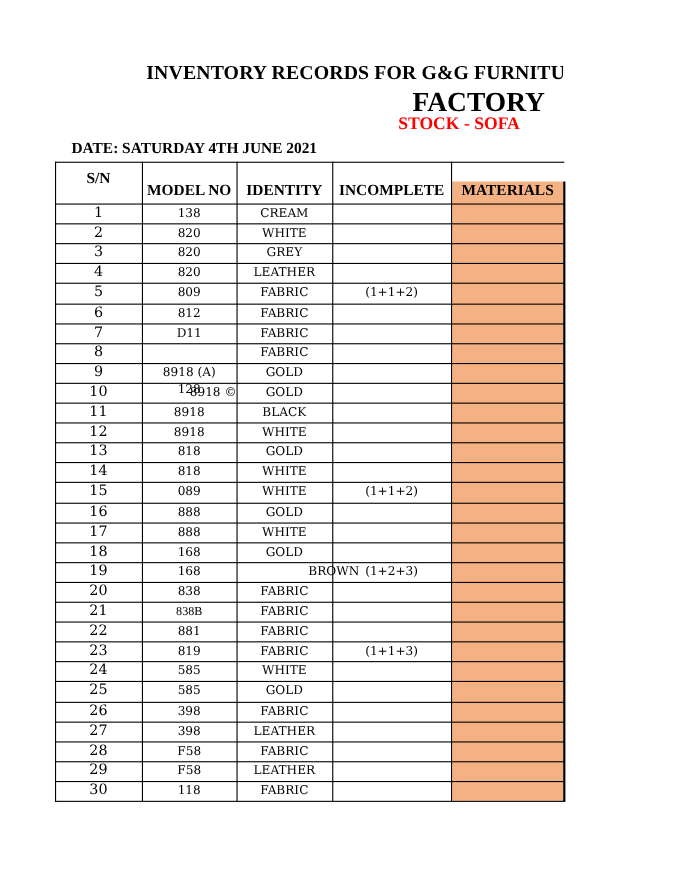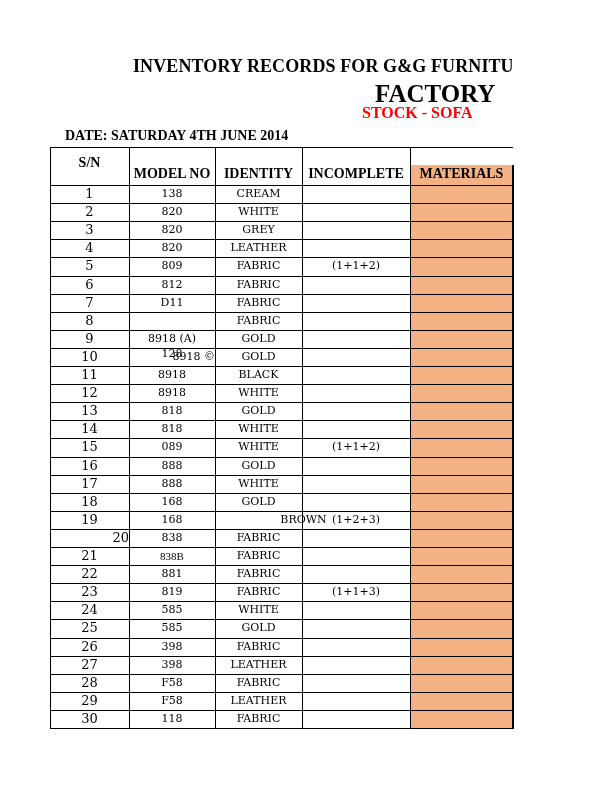--- a/index.html
+++ b/index.html
@@ -15,21 +15,21 @@
   .mat-bg { position:absolute; left:361px; top:18px; width:101px; background:#f4b183; }
   .row-text { position:absolute; font-size:11px; text-align:center; white-space:nowrap; line-height:18px; }
   .sn-text { font-size:13px; }
 </style>
 </head>
 <body>
 
 <div class="title1">INVENTORY RECORDS FOR G&amp;G FURNITURE</div>
 <div class="title2">FACTORY</div>
 <div class="title3">STOCK - SOFA</div>
-<div class="date">DATE: SATURDAY 4TH JUNE 2014</div>
+<div class="date">DATE: SATURDAY 4TH JUNE 2021</div>
 
 <div class="table" id="tbl">
   <div class="mat-bg" id="matbg" style="height: 563px;"></div>
 
   <div class="hdr-text" style="left:0;width:79px;top:8px;">S/N</div>
   <div class="hdr-text" style="left:79px;width:86px;top:19px;">MODEL NO</div>
   <div class="hdr-text" style="left:165px;width:87px;top:19px;">IDENTITY</div>
   <div class="hdr-text" style="left:252px;width:108px;top:19px;">INCOMPLETE</div>
   <div class="hdr-text" style="left:361px;width:101px;top:19px;">MATERIALS</div>
 
@@ -161,21 +161,21 @@
         <div class="row-text" style="left: 360px; width: 102px; top: 345.7px; height: 18.1px;"></div>
       </div>
       <div>
         <div class="row-text sn-text" style="left: 0px; width: 79px; top: 363.8px; height: 18.1px;">19</div>
         <div class="row-text" style="left: 79px; width: 86px; top: 363.8px; height: 18.1px;">168</div>
         <div class="row-text" style="left: 165px; width: 87px; top: 363.8px; height: 18.1px; margin-left: 45px;">BROWN</div>
         <div class="row-text" style="left: 252px; width: 108px; top: 363.8px; height: 18.1px;">(1+2+3)</div>
         <div class="row-text" style="left: 360px; width: 102px; top: 363.8px; height: 18.1px;"></div>
       </div>
       <div>
-        <div class="row-text sn-text" style="left: 0px; width: 79px; top: 381.9px; height: 18.1px; text-align: right;">20</div>
+        <div class="row-text sn-text" style="left: 0px; width: 79px; top: 381.9px; height: 18.1px;">20</div>
         <div class="row-text" style="left: 79px; width: 86px; top: 381.9px; height: 18.1px;">838</div>
         <div class="row-text" style="left: 165px; width: 87px; top: 381.9px; height: 18.1px;">FABRIC</div>
         <div class="row-text" style="left: 252px; width: 108px; top: 381.9px; height: 18.1px;"></div>
         <div class="row-text" style="left: 360px; width: 102px; top: 381.9px; height: 18.1px;"></div>
       </div>
       <div>
         <div class="row-text sn-text" style="left: 0px; width: 79px; top: 400px; height: 18.1px;">21</div>
         <div class="row-text" style="left: 79px; width: 86px; top: 400px; height: 18.1px; font-family: Liberation Serif, serif;">838B</div>
         <div class="row-text" style="left: 165px; width: 87px; top: 400px; height: 18.1px;">FABRIC</div>
         <div class="row-text" style="left: 252px; width: 108px; top: 400px; height: 18.1px;"></div>

